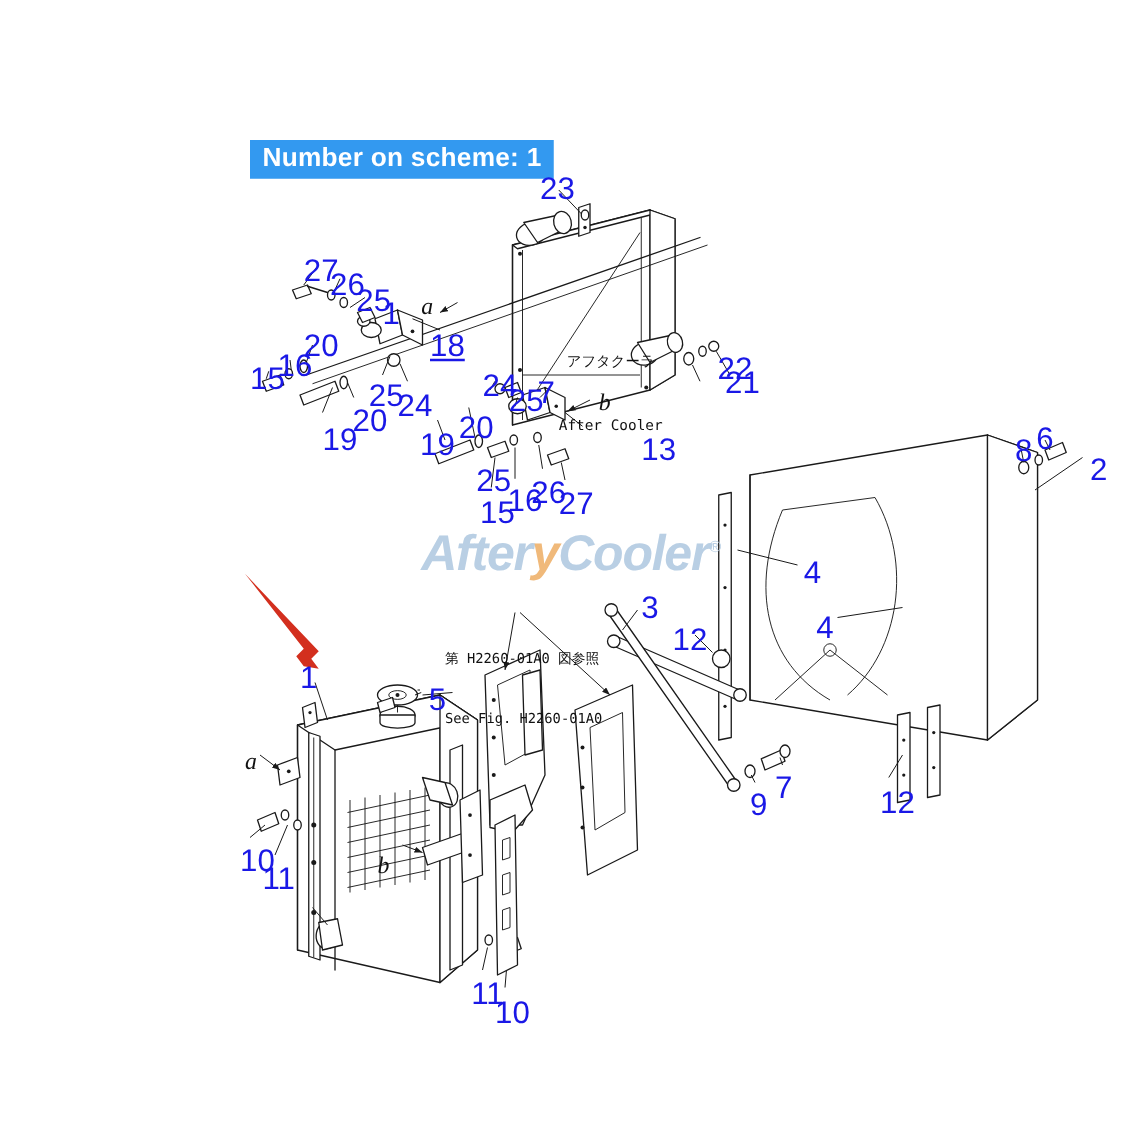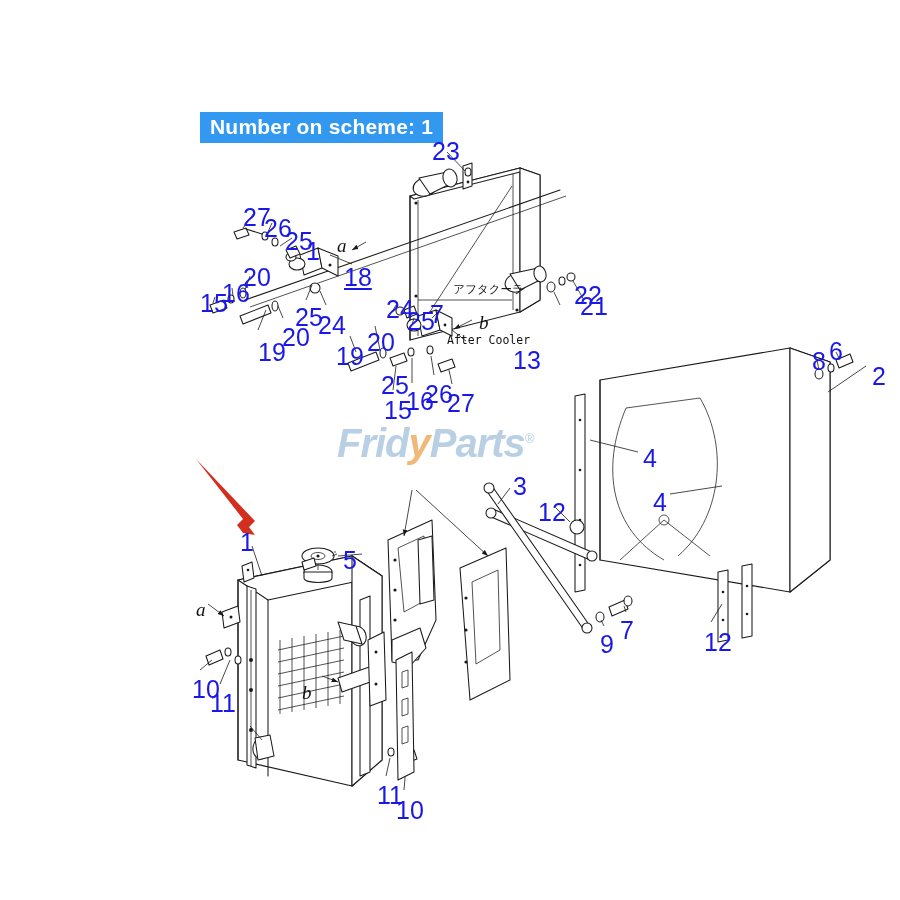--- a/index.html
+++ b/index.html
@@ -341,28 +341,32 @@
     </g>
 
     <g>
       <path d="M196,459 L255,521 L249,527 L255,535 L243,533 L237,525 L243,519 Z" fill="#d32f1e"></path>
     </g>
   </svg>
 
   <div class="banner">Number on scheme: 1</div>
 
   <div class="wm">
-    <span>Frid</span><span style="color:#f0b97a">y</span><span>Parts</span><span class="reg">®</span>
+    <span>After</span><span style="color:#f0b97a">y</span><span>Cooler</span><span class="reg">®</span>
   </div>
 
   <div class="ac" style="left:447px;top:246px;">
     <div>アフタクーラ</div>
     <div>After Cooler</div>
   </div>
 
+  <div class="mono" style="left:356px;top:487px;">
+    <div>第 H2260-01A0 図参照</div>
+    <div>See Fig. H2260-01A0</div>
+  </div>
 
   <div id="markers">
       <div class="mk" style="left: 337px; top: 236px;">a</div>
       <div class="mk" style="left: 479px; top: 313px;">b</div>
       <div class="mk" style="left: 196px; top: 600px;">a</div>
       <div class="mk" style="left: 302px; top: 683px;">b</div>
     </div>
   <div id="callouts">
       <div class="cal" style="left: 432px; top: 139px;">23</div>
       <div class="cal" style="left: 243px; top: 205px;">27</div>

